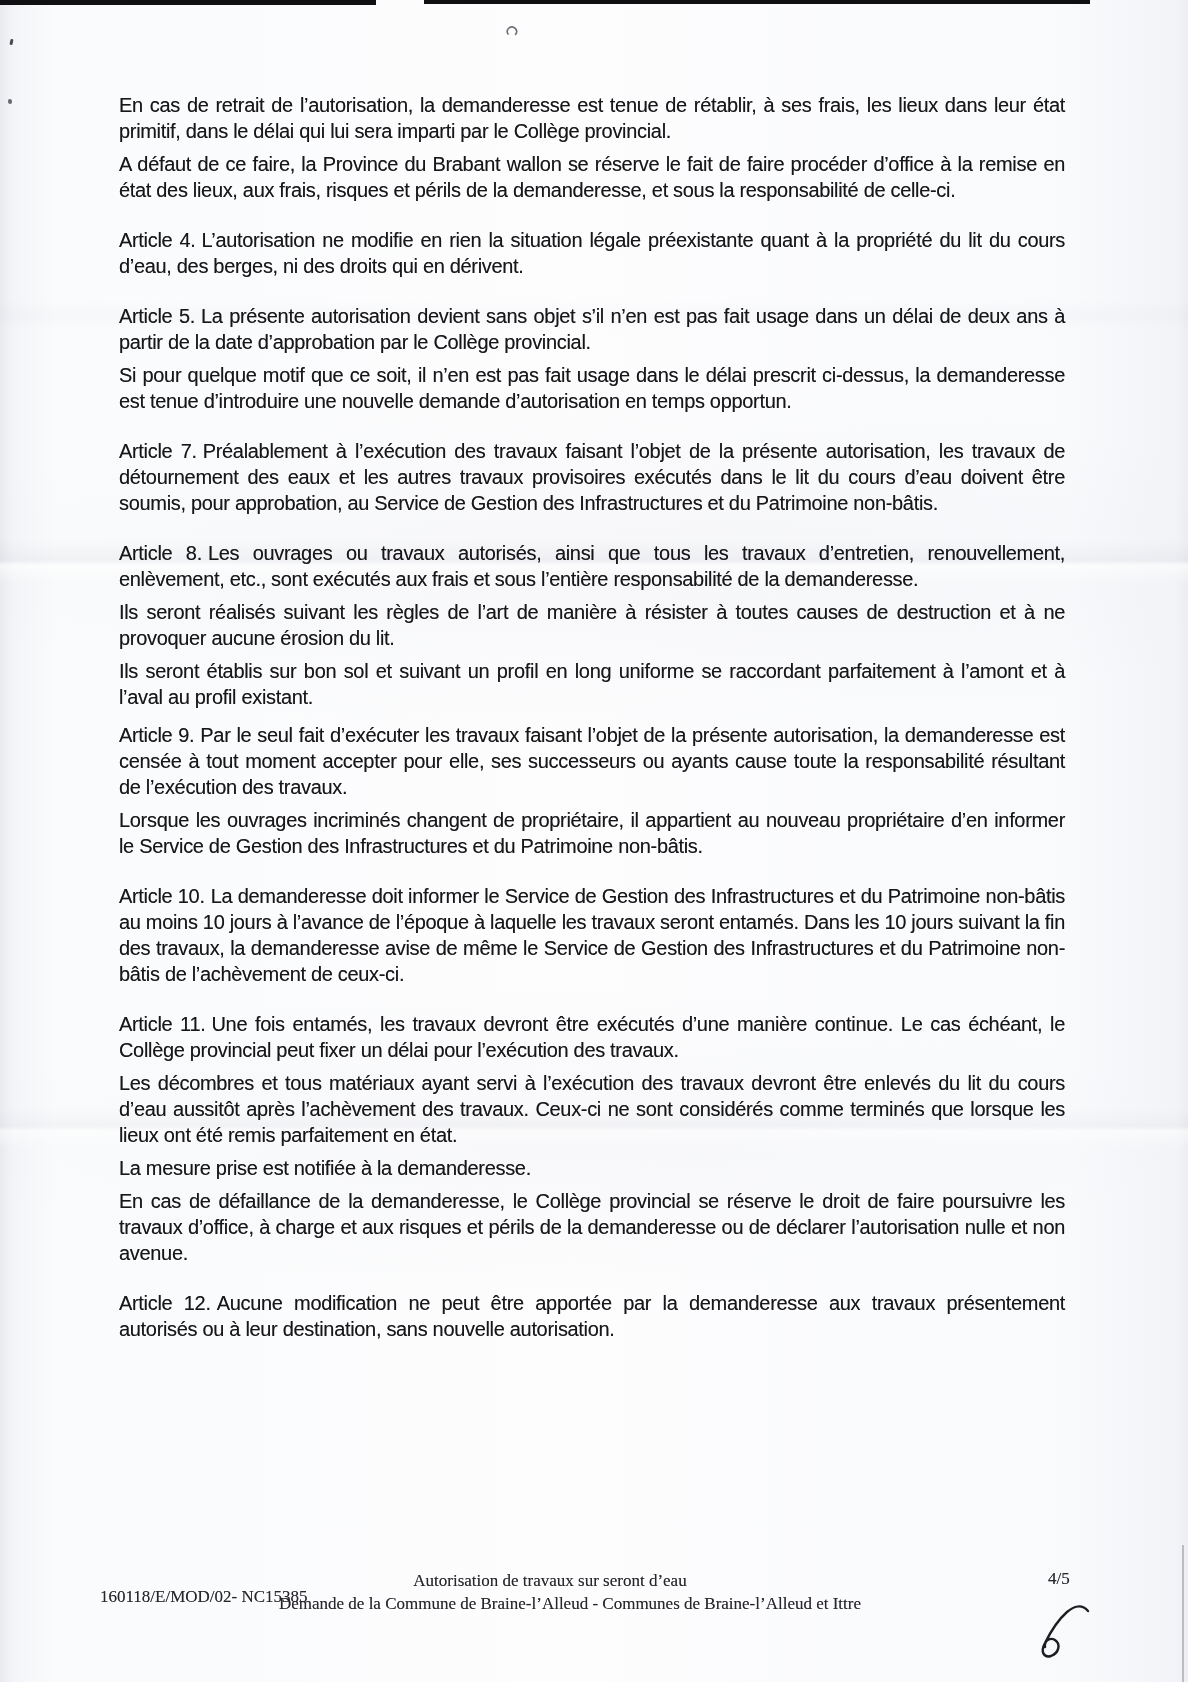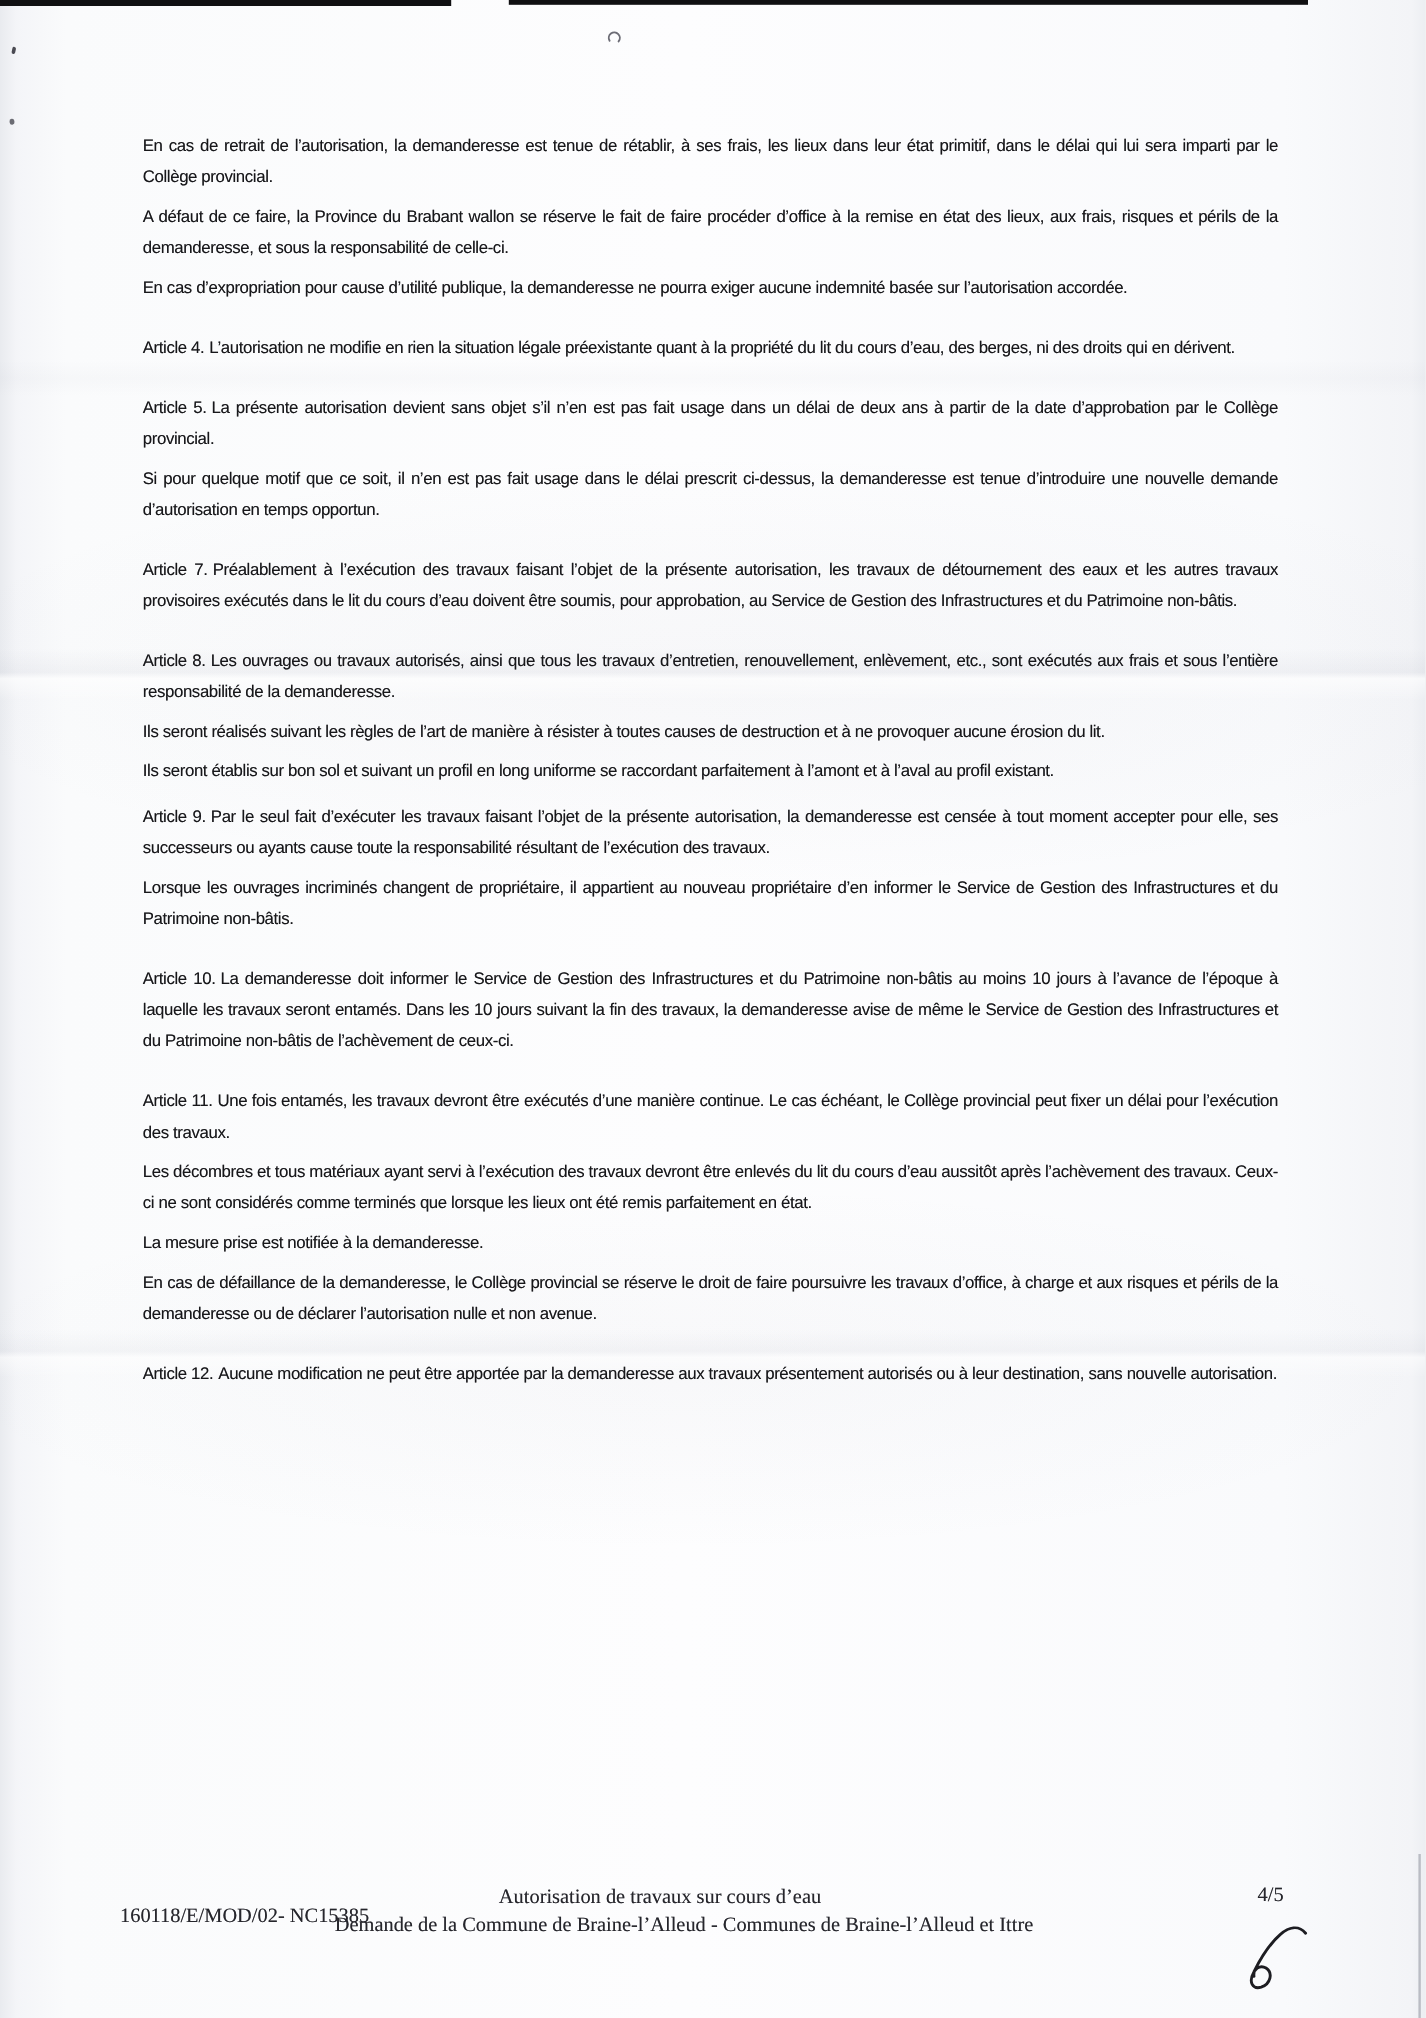--- a/index.html
+++ b/index.html
@@ -29,23 +29,23 @@
   .crease.c3 { top:300px; height:30px;
     background:linear-gradient(180deg, transparent, rgba(130,135,155,0.035) 50%, transparent); }
   .edge-line { position:absolute; right:4px; top:1545px; height:137px; width:2px; background:rgba(90,92,105,0.35); }
   .speck { position:absolute; background:#4a4a52; border-radius:2px; }
   .speck.sp1 { left:10px; top:39px;  width:3px; height:6px; transform:rotate(12deg); }
   .speck.sp2 { left:8px;  top:99px;  width:4px; height:5px; transform:rotate(-8deg); opacity:0.8; }
   
   .pen-mark { position:absolute; left:505px; top:23px; }
   
   .content {
-    position:absolute; top:108px; left:119px; width:946px;
+    position:absolute; top:92px; left:119px; width:946px;
     color:#17171a;
-    font-size:14px; line-height:26px; letter-spacing:-0.32px;
+    font-size:20px; line-height:26px; letter-spacing:-0.32px;
     text-align:justify;
     text-shadow: 0 0 0.4px rgba(25,25,30,0.5);
   }
   .para { margin:0 0 7px 0; }
   .para.art { margin-top:24px; }
   .para.art-sm { margin-top:12px; }
   .para strong { font-weight:400; }
   .para strong:not(:empty) { padding-right:0.3em; }
   
   .footer {
@@ -73,41 +73,40 @@
   <div class="speck sp1"></div>
   <div class="speck sp2"></div>
 
   <svg class="pen-mark" width="16" height="16" viewBox="0 0 16 16">
     <path d="M3 11 A 4.6 4.6 0 1 1 10.5 11.5" fill="none" stroke="#6d6d76" stroke-width="1.6" stroke-linecap="round"></path>
   </svg>
 
   <div class="content">
     <p class="para"><strong></strong><span>En cas de retrait de l’autorisation, la demanderesse est tenue de rétablir, à ses frais, les lieux dans leur état primitif, dans le délai qui lui sera imparti par le Collège provincial.</span></p>
     <p class="para"><strong></strong><span>A défaut de ce faire, la Province du Brabant wallon se réserve le fait de faire procéder d’office à la remise en état des lieux, aux frais, risques et périls de la demanderesse, et sous la responsabilité de celle-ci.</span></p>
-    <p class="para"><strong></strong><span>En cas d’expropriation pour cause d’utilité publique, la demanderesse ne pourra exiger aucune indemnité basée sur l’autorisation accordée.</span></p>
     <p class="para art"><strong>Article 4.</strong><span>L’autorisation ne modifie en rien la situation légale préexistante quant à la propriété du lit du cours d’eau, des berges, ni des droits qui en dérivent.</span></p>
     <p class="para art"><strong>Article 5.</strong><span>La présente autorisation devient sans objet s’il n’en est pas fait usage dans un délai de deux ans à partir de la date d’approbation par le Collège provincial.</span></p>
     <p class="para"><strong></strong><span>Si pour quelque motif que ce soit, il n’en est pas fait usage dans le délai prescrit ci-dessus, la demanderesse est tenue d’introduire une nouvelle demande d’autorisation en temps opportun.</span></p>
     <p class="para art"><strong>Article 7.</strong><span>Préalablement à l’exécution des travaux faisant l’objet de la présente autorisation, les travaux de détournement des eaux et les autres travaux provisoires exécutés dans le lit du cours d’eau doivent être soumis, pour approbation, au Service de Gestion des Infrastructures et du Patrimoine non-bâtis.</span></p>
     <p class="para art"><strong>Article 8.</strong><span>Les ouvrages ou travaux autorisés, ainsi que tous les travaux d’entretien, renouvellement, enlèvement, etc., sont exécutés aux frais et sous l’entière responsabilité de la demanderesse.</span></p>
     <p class="para"><strong></strong><span>Ils seront réalisés suivant les règles de l’art de manière à résister à toutes causes de destruction et à ne provoquer aucune érosion du lit.</span></p>
     <p class="para"><strong></strong><span>Ils seront établis sur bon sol et suivant un profil en long uniforme se raccordant parfaitement à l’amont et à l’aval au profil existant.</span></p>
     <p class="para art-sm"><strong>Article 9.</strong><span>Par le seul fait d’exécuter les travaux faisant l’objet de la présente autorisation, la demanderesse est censée à tout moment accepter pour elle, ses successeurs ou ayants cause toute la responsabilité résultant de l’exécution des travaux.</span></p>
     <p class="para"><strong></strong><span>Lorsque les ouvrages incriminés changent de propriétaire, il appartient au nouveau propriétaire d’en informer le Service de Gestion des Infrastructures et du Patrimoine non-bâtis.</span></p>
     <p class="para art"><strong>Article 10.</strong><span>La demanderesse doit informer le Service de Gestion des Infrastructures et du Patrimoine non-bâtis au moins 10 jours à l’avance de l’époque à laquelle les travaux seront entamés. Dans les 10 jours suivant la fin des travaux, la demanderesse avise de même le Service de Gestion des Infrastructures et du Patrimoine non-bâtis de l’achèvement de ceux-ci.</span></p>
     <p class="para art"><strong>Article 11.</strong><span>Une fois entamés, les travaux devront être exécutés d’une manière continue. Le cas échéant, le Collège provincial peut fixer un délai pour l’exécution des travaux.</span></p>
     <p class="para"><strong></strong><span>Les décombres et tous matériaux ayant servi à l’exécution des travaux devront être enlevés du lit du cours d’eau aussitôt après l’achèvement des travaux. Ceux-ci ne sont considérés comme terminés que lorsque les lieux ont été remis parfaitement en état.</span></p>
     <p class="para"><strong></strong><span>La mesure prise est notifiée à la demanderesse.</span></p>
     <p class="para"><strong></strong><span>En cas de défaillance de la demanderesse, le Collège provincial se réserve le droit de faire poursuivre les travaux d’office, à charge et aux risques et périls de la demanderesse ou de déclarer l’autorisation nulle et non avenue.</span></p>
     <p class="para art"><strong>Article 12.</strong><span>Aucune modification ne peut être apportée par la demanderesse aux travaux présentement autorisés ou à leur destination, sans nouvelle autorisation.</span></p>
   </div>
 
   <div class="footer">
     <span class="ref">160118/E/MOD/02- NC15385</span>
-    <span class="ftitle">Autorisation de travaux sur cours d’eau</span>
+    <span class="ftitle">Autorisation de travaux sur seront d’eau</span>
     <span class="pagenum">4/5</span>
     <span class="fsub">Demande de la Commune de Braine-l’Alleud - Communes de Braine-l’Alleud et Ittre</span>
   </div>
 
   <svg class="signature" width="62" height="64" viewBox="0 0 62 64">
     <path d="M 56 11 C 50 4 42 6 35 12 C 27 19 19 31 13 43 C 8 52 12 58 19 56 C 27 53 29 44 23 40 C 18 37 12 41 13 47" fill="none" stroke="#1d1d22" stroke-width="2.4" stroke-linecap="round"></path>
   </svg>
 
 </div>
 

